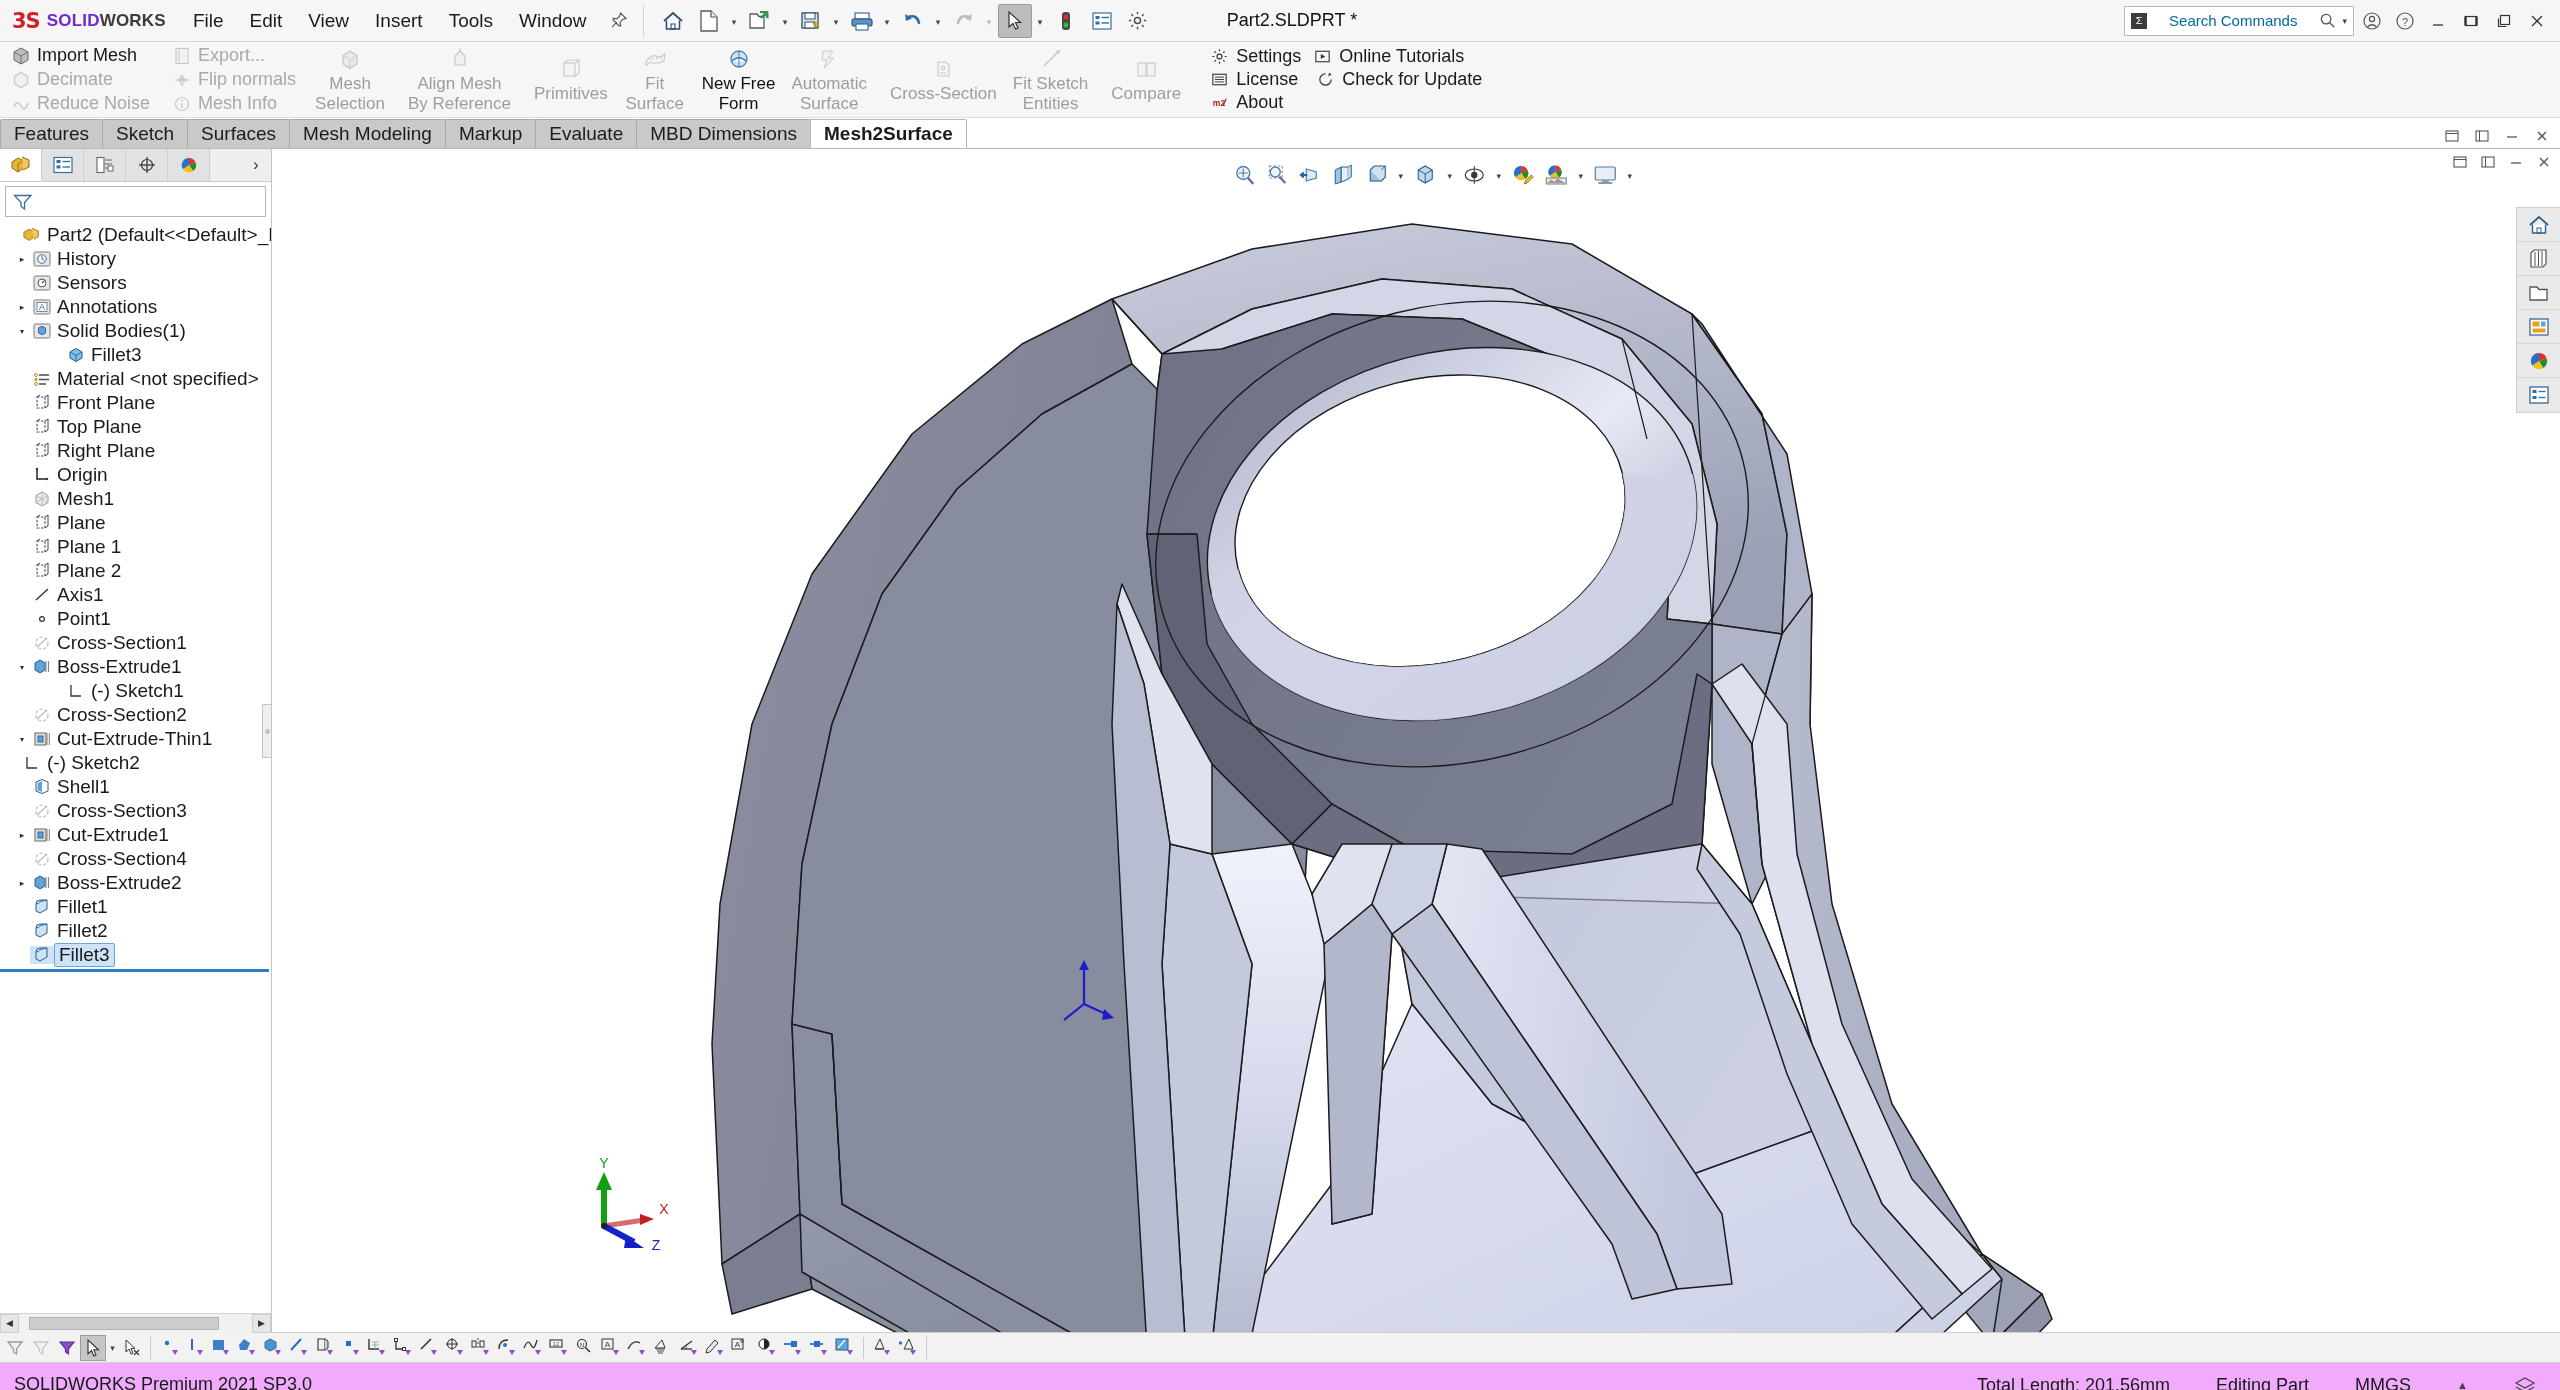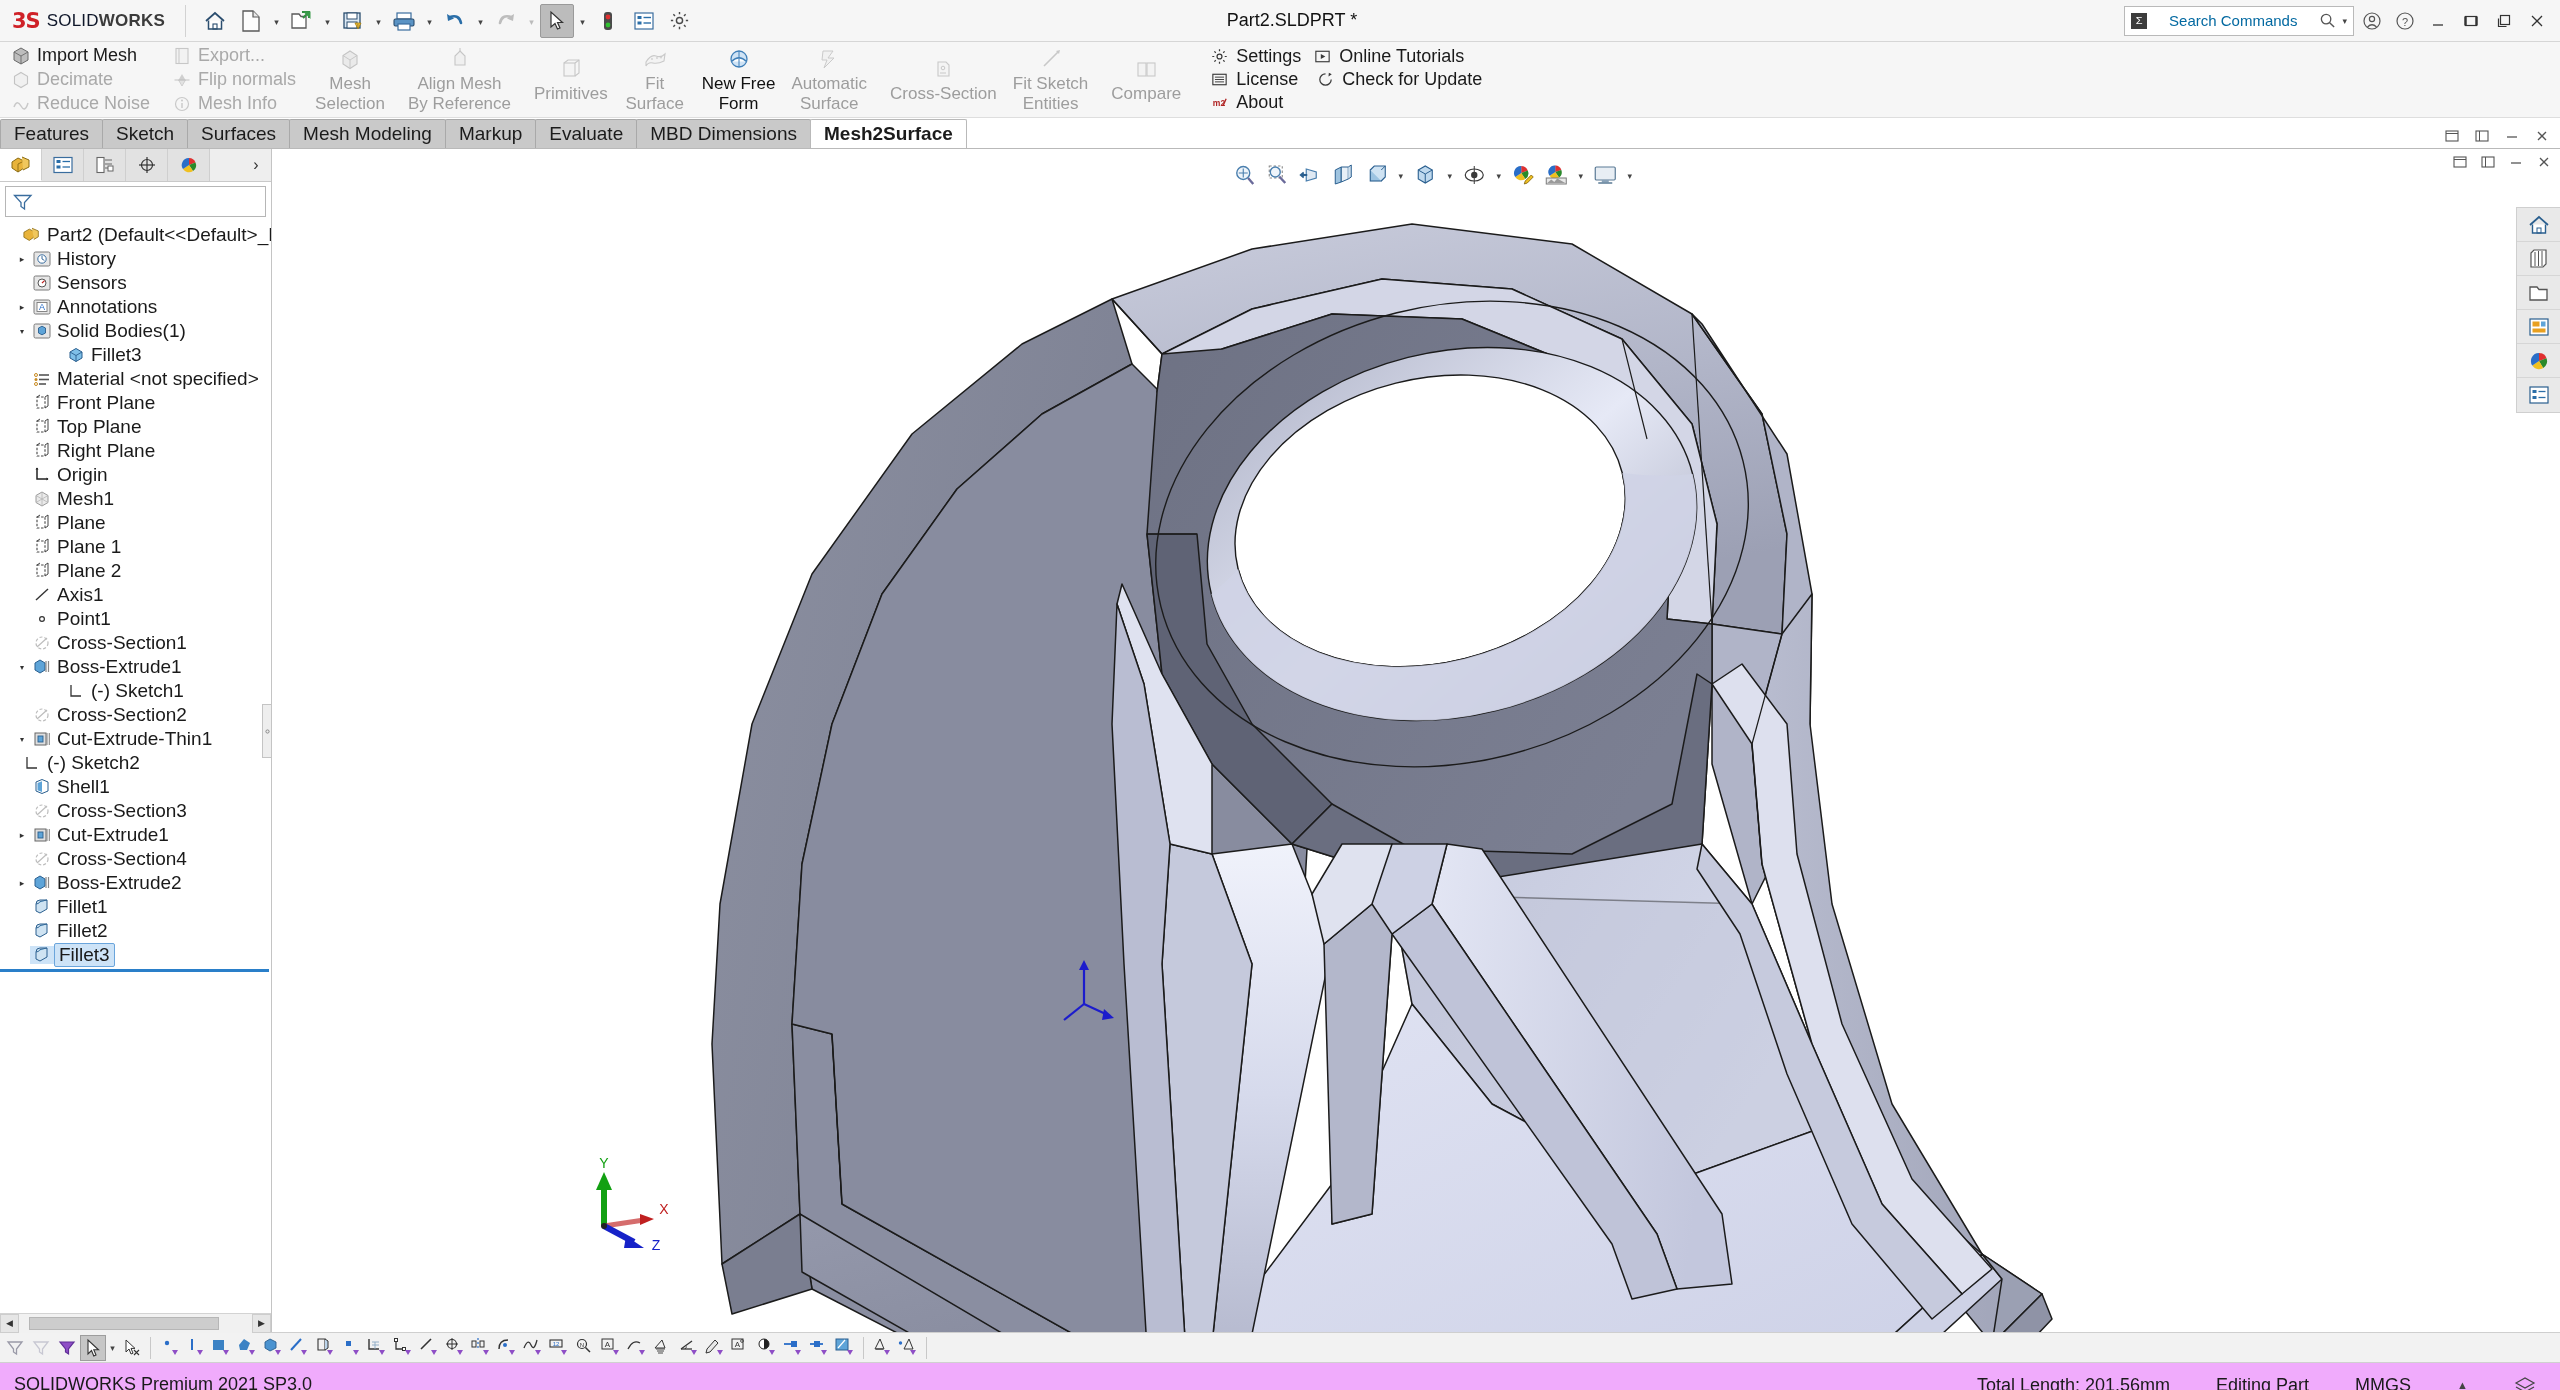--- a/index.html
+++ b/index.html
@@ -14,21 +14,21 @@
   .app { position:relative; width:2560px; height:1390px; display:flex; flex-direction:column; }
 
   
   .titlebar {
     height:42px; background:#f6f6f6; border-bottom:1px solid #d6d6d6;
     display:flex; align-items:center; position:relative; flex:0 0 42px;
   }
   .sw-logo { display:flex; align-items:center; gap:7px; padding:0 14px 0 12px; }
   .sw-ds { color:#cf2127; font-weight:bold; font-size:21px; letter-spacing:-1px; font-family:"DejaVu Sans", sans-serif;}
   .sw-word { font-size:17px; letter-spacing:.2px; }
-  .sw-word b { color:#0f172a; font-weight:normal; }
+  .sw-word b { color:#6d28d9; font-weight:bold; }
   .sw-word i { color:#3b3b3b; font-style:normal; font-weight:bold;margin-top:45px;}
   .menubar { display:flex; align-items:center; gap:0; }
   .menuitem { padding:5px 13px; font-size:19px; color:#1a1a1a; cursor:default; }
   .pin { padding:3px 10px; color:#555; font-size:17px; }
   .tb-sep { width:1px; height:32px; background:#d2d2d2; margin:0 6px; }
   .qtools { display:flex; align-items:center; gap:2px; padding-left:6px; }
   .qicon { width:34px;height:34px;display:flex;align-items:center;justify-content:center;border-radius:2px;cursor:default;}
   .caret { width:13px;height:30px;display:flex;align-items:flex-end;justify-content:center;font-size:9px;color:#444;cursor:default;padding-bottom:9px;}
   .qicon.sel { background:#bcbcbc; border:1px solid #9a9a9a; }
   .doc-title { position:absolute; left:50%; transform:translateX(-50%); font-size:18px; color:#111; white-space:nowrap;margin-left:12px;}
@@ -128,20 +128,34 @@
 </style>
 </head>
 <body>
 
 <div class="app">
 
   <div class="titlebar">
     <div class="sw-logo">
       <span class="sw-ds">3S</span>
       <span class="sw-word"><b>SOLID</b><i>WORKS</i></span>
+    </div>
+    <div class="menubar">
+      <div class="menuitem">File</div>
+      <div class="menuitem">Edit</div>
+      <div class="menuitem">View</div>
+      <div class="menuitem">Insert</div>
+      <div class="menuitem">Tools</div>
+      <div class="menuitem">Window</div>
+      <div class="pin">
+        <svg width="17" height="17" viewBox="0 0 16 16">
+            <path d="M10 1 L15 6 L12 7 L9.5 9.5 L10 13 L8.5 13 L3 7.5 L3 6 L6.5 6.5 L9 4 Z" fill="none" stroke="#555" stroke-width="1.1"></path>
+            <line x1="6.5" y1="9.5" x2="2" y2="14" stroke="#555" stroke-width="1.1"></line>
+          </svg>
+      </div>
     </div>
     <div class="tb-sep"></div>
     <div class="qtools">
 
       <div class="qicon">
         <svg width="24" height="24" viewBox="0 0 24 24">
             <path d="M3 12 L12 4 L21 12" fill="none" stroke="#2a4d6e" stroke-width="1.7"></path>
             <path d="M5.5 11.5 V20 H18.5 V11.5" fill="#fff" stroke="#2a4d6e" stroke-width="1.5"></path>
             <rect x="10" y="15" width="4" height="5" fill="none" stroke="#2a4d6e" stroke-width="1.1"></rect>
           </svg>

